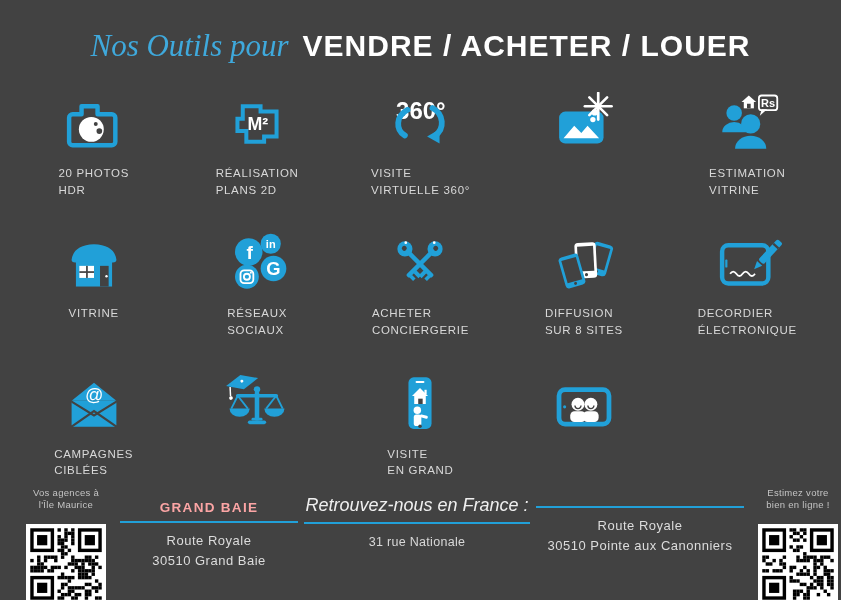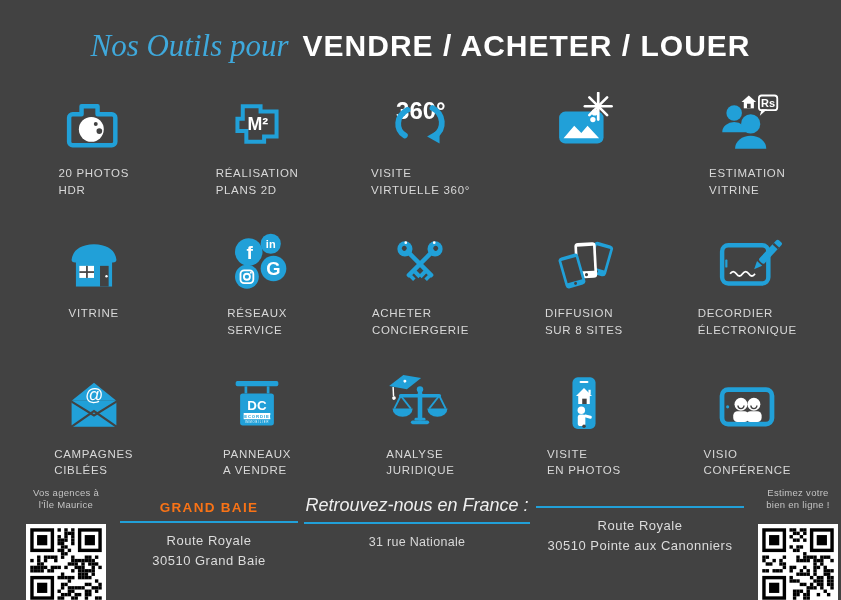--- a/index.html
+++ b/index.html
@@ -17,21 +17,21 @@
   .tool-label{font-size:11.5px;line-height:1.45;color:var(--label);letter-spacing:.7px;}
   svg text{font-family:"Liberation Sans",sans-serif;}
   .fa{fill:var(--accent);} .fw{fill:#fff;} .fb{fill:var(--bg);}
   .sa{stroke:var(--accent);fill:none;} .sw{stroke:#fff;fill:none;} .sb{stroke:var(--bg);fill:none;}
   .footer{display:flex;justify-content:space-between;align-items:flex-start;padding:8px 18px 0;gap:6px;}
   .qrcol{width:96px;display:flex;flex-direction:column;align-items:center;flex:0 0 auto;}
   .qrcap{font-size:9.5px;color:#c4c4c4;line-height:1.3;text-align:center;margin-bottom:12px;letter-spacing:.3px;}
   .qr{width:80px;height:80px;background:#fff;}
   .agency{margin-top:13px;text-align:center;flex:0 0 auto;}
   .agency.gb{width:178px;} .agency.pac{width:208px;}
-  .agname{font-size:13.5px;font-weight:700;color:#f97316;letter-spacing:1.3px;}
+  .agname{font-size:13.5px;font-weight:700;color:#fca5a5;letter-spacing:1.3px;}
   .rule{height:2px;background:var(--accent);margin-top:6px;}
   .addr{margin-top:8px;font-size:13px;color:#dcdcdc;line-height:1.5;letter-spacing:.5px;}
   .france{margin-top:8px;width:226px;text-align:center;flex:0 0 auto;}
   .fr-head{font-family:Liberation Sans, sans-serif;font-style:italic;font-size:18px;color:#efefef;}
   .fr-addr{margin-top:9px;font-size:12.5px;color:#d8d8d8;line-height:1.45;letter-spacing:.3px;}
 </style>
 </head>
 <body>
 
 <div class="title">
@@ -154,21 +154,21 @@
       <text class="fw" x="28" y="32" font-size="21" font-weight="700" text-anchor="middle" font-family="DejaVu Serif">f</text>
       <text class="fw" x="51" y="20" font-size="12" font-weight="700" text-anchor="middle">in</text>
       <text class="fw" x="54" y="49" font-size="20" font-weight="700" text-anchor="middle">G</text>
       <rect class="sw" stroke-width="2" x="18" y="44" width="14" height="14" rx="4"></rect>
       <circle class="sw" stroke-width="2" cx="25" cy="51" r="3.3"></circle>
       <circle class="fw" cx="29.3" cy="46.7" r="1.1"></circle>
     </svg>
       </div>
     <div class="tool-label">
         <div>RÉSEAUX</div>
-        <div>SERVICE</div>
+        <div>SOCIAUX</div>
       </div>
   </div>
 
   <div class="tool">
     <div class="iconbox">
         <svg width="70" height="64" viewBox="0 0 72 72">
       <g transform="rotate(45 36 36)">
         <circle class="fa" cx="36" cy="12" r="8.5"></circle>
             <circle class="fb" cx="36" cy="11" r="2.8"></circle>
         <rect class="fa" x="33.5" y="18" width="5" height="38" rx="2"></rect>
@@ -246,38 +246,20 @@
       <path class="sb" stroke-width="2.5" d="M10 60 L36 42 L62 60"></path>
       <text class="fw" x="36" y="30" font-size="21" font-style="italic" font-family="DejaVu Serif" text-anchor="middle">@</text>
     </svg>
       </div>
     <div class="tool-label">
         <div>CAMPAGNES</div>
         <div>CIBLÉES</div>
       </div>
   </div>
 
-  <div class="tool">
-    <div class="iconbox">
-        <svg width="66" height="64" viewBox="0 0 72 72">
-      <rect class="fa" x="12" y="9" width="48" height="6" rx="2"></rect>
-      <rect class="fa" x="22" y="15" width="3" height="8"></rect>
-          <rect class="fa" x="47" y="15" width="3" height="8"></rect>
-      <rect class="fa" x="17" y="23" width="38" height="36" rx="3"></rect>
-      <text class="fw" x="36" y="42" font-size="15" font-weight="700" text-anchor="middle">DC</text>
-      <rect class="fw" x="21" y="45" width="30" height="7"></rect>
-      <text class="fa" x="36" y="50.4" font-size="4.8" font-weight="700" letter-spacing="1" text-anchor="middle">DECORDIER</text>
-      <text class="fw" x="36" y="56.2" font-size="3" letter-spacing="1" text-anchor="middle">IMMOBILIER</text>
-    </svg>
-      </div>
-    <div class="tool-label">
-        <div>PANNEAUX</div>
-        <div>A VENDRE</div>
-      </div>
-  </div>
 
   <div class="tool">
     <div class="iconbox">
         <svg width="72" height="66" viewBox="0 0 72 72">
       <rect class="fa" x="33.5" y="22" width="5" height="32" rx="2"></rect>
       <circle class="fa" cx="36" cy="20" r="3.5"></circle>
       <rect class="fa" x="13" y="25" width="46" height="4" rx="2"></rect>
       <g class="sa" stroke-width="2">
             <path d="M15 27 L8 41"></path>
             <path d="M15 27 L26 41"></path>
@@ -289,63 +271,55 @@
       <rect class="fa" x="30" y="51" width="12" height="3" rx="1.5"></rect>
           <rect class="fa" x="26" y="54" width="20" height="4" rx="2"></rect>
       <g transform="rotate(-14 20 13)">
         <polygon class="fa" points="20,4 38,12 20,20 2,12"></polygon>
         <circle class="fw" cx="20" cy="11" r="1.6"></circle>
         <path class="sw" stroke-width="1.6" d="M6 14 L4 24"></path>
             <circle class="fw" cx="4" cy="26" r="2"></circle>
       </g>
     </svg>
       </div>
-    <div class="tool-label">
-        <div>ANALYSE</div>
-        <div>JURIDIQUE</div>
-      </div>
   </div>
 
   <div class="tool">
     <div class="iconbox">
         <svg width="64" height="66" viewBox="0 0 72 72">
       <rect class="fa" x="23" y="6" width="26" height="58" rx="6"></rect>
       <rect class="fw" x="31" y="10" width="10" height="2.5" rx="1.2"></rect>
       <polygon class="fw" points="27,27 36,18 45,27"></polygon>
           <rect class="fw" x="41" y="20" width="2.5" height="5"></rect>
       <rect class="fw" x="29.5" y="27" width="13" height="9"></rect>
           <rect class="fb" x="34" y="30" width="5" height="6"></rect>
       <circle class="fw" cx="33" cy="43" r="4.2"></circle>
       <rect class="fw" x="29" y="47.8" width="8.5" height="13" rx="3"></rect>
       <rect class="fw" x="36" y="47.5" width="9" height="3.2" rx="1.5" transform="rotate(14 36 49)"></rect>
       <circle class="fb" cx="36" cy="61" r="2"></circle>
     </svg>
       </div>
     <div class="tool-label">
         <div>VISITE</div>
-        <div>EN PHOTOS</div>
+        <div>EN GRAND</div>
       </div>
   </div>
 
   <div class="tool">
     <div class="iconbox">
         <svg width="72" height="62" viewBox="0 0 72 72">
       <rect class="sa" stroke-width="5.5" x="7" y="17" width="58" height="40" rx="7"></rect>
       <circle class="fa" cx="13.5" cy="37" r="1.8"></circle>
       <rect class="fw" x="20" y="42" width="18" height="12.5" rx="5"></rect>
       <rect class="fw" x="35" y="42" width="18" height="12.5" rx="5"></rect>
       <circle class="fw" cx="29" cy="34" r="7.5"></circle>
           <circle class="fw" cx="44" cy="34" r="7.5"></circle>
       <path class="sb" stroke-width="1.6" d="M25.5 35.5 a3.5 3.5 0 0 0 7 0"></path>
       <path class="sb" stroke-width="1.6" d="M40.5 35.5 a3.5 3.5 0 0 0 7 0"></path>
     </svg>
-      </div>
-    <div class="tool-label">
-        <div>VISIO</div>
-        <div>CONFÉRENCE</div>
       </div>
   </div>
 
 </div>
 
 <div class="footer">
   <div class="qrcol">
     <div class="qrcap">
       <div>Vos agences à</div>
         <div>l'Île Maurice</div>

